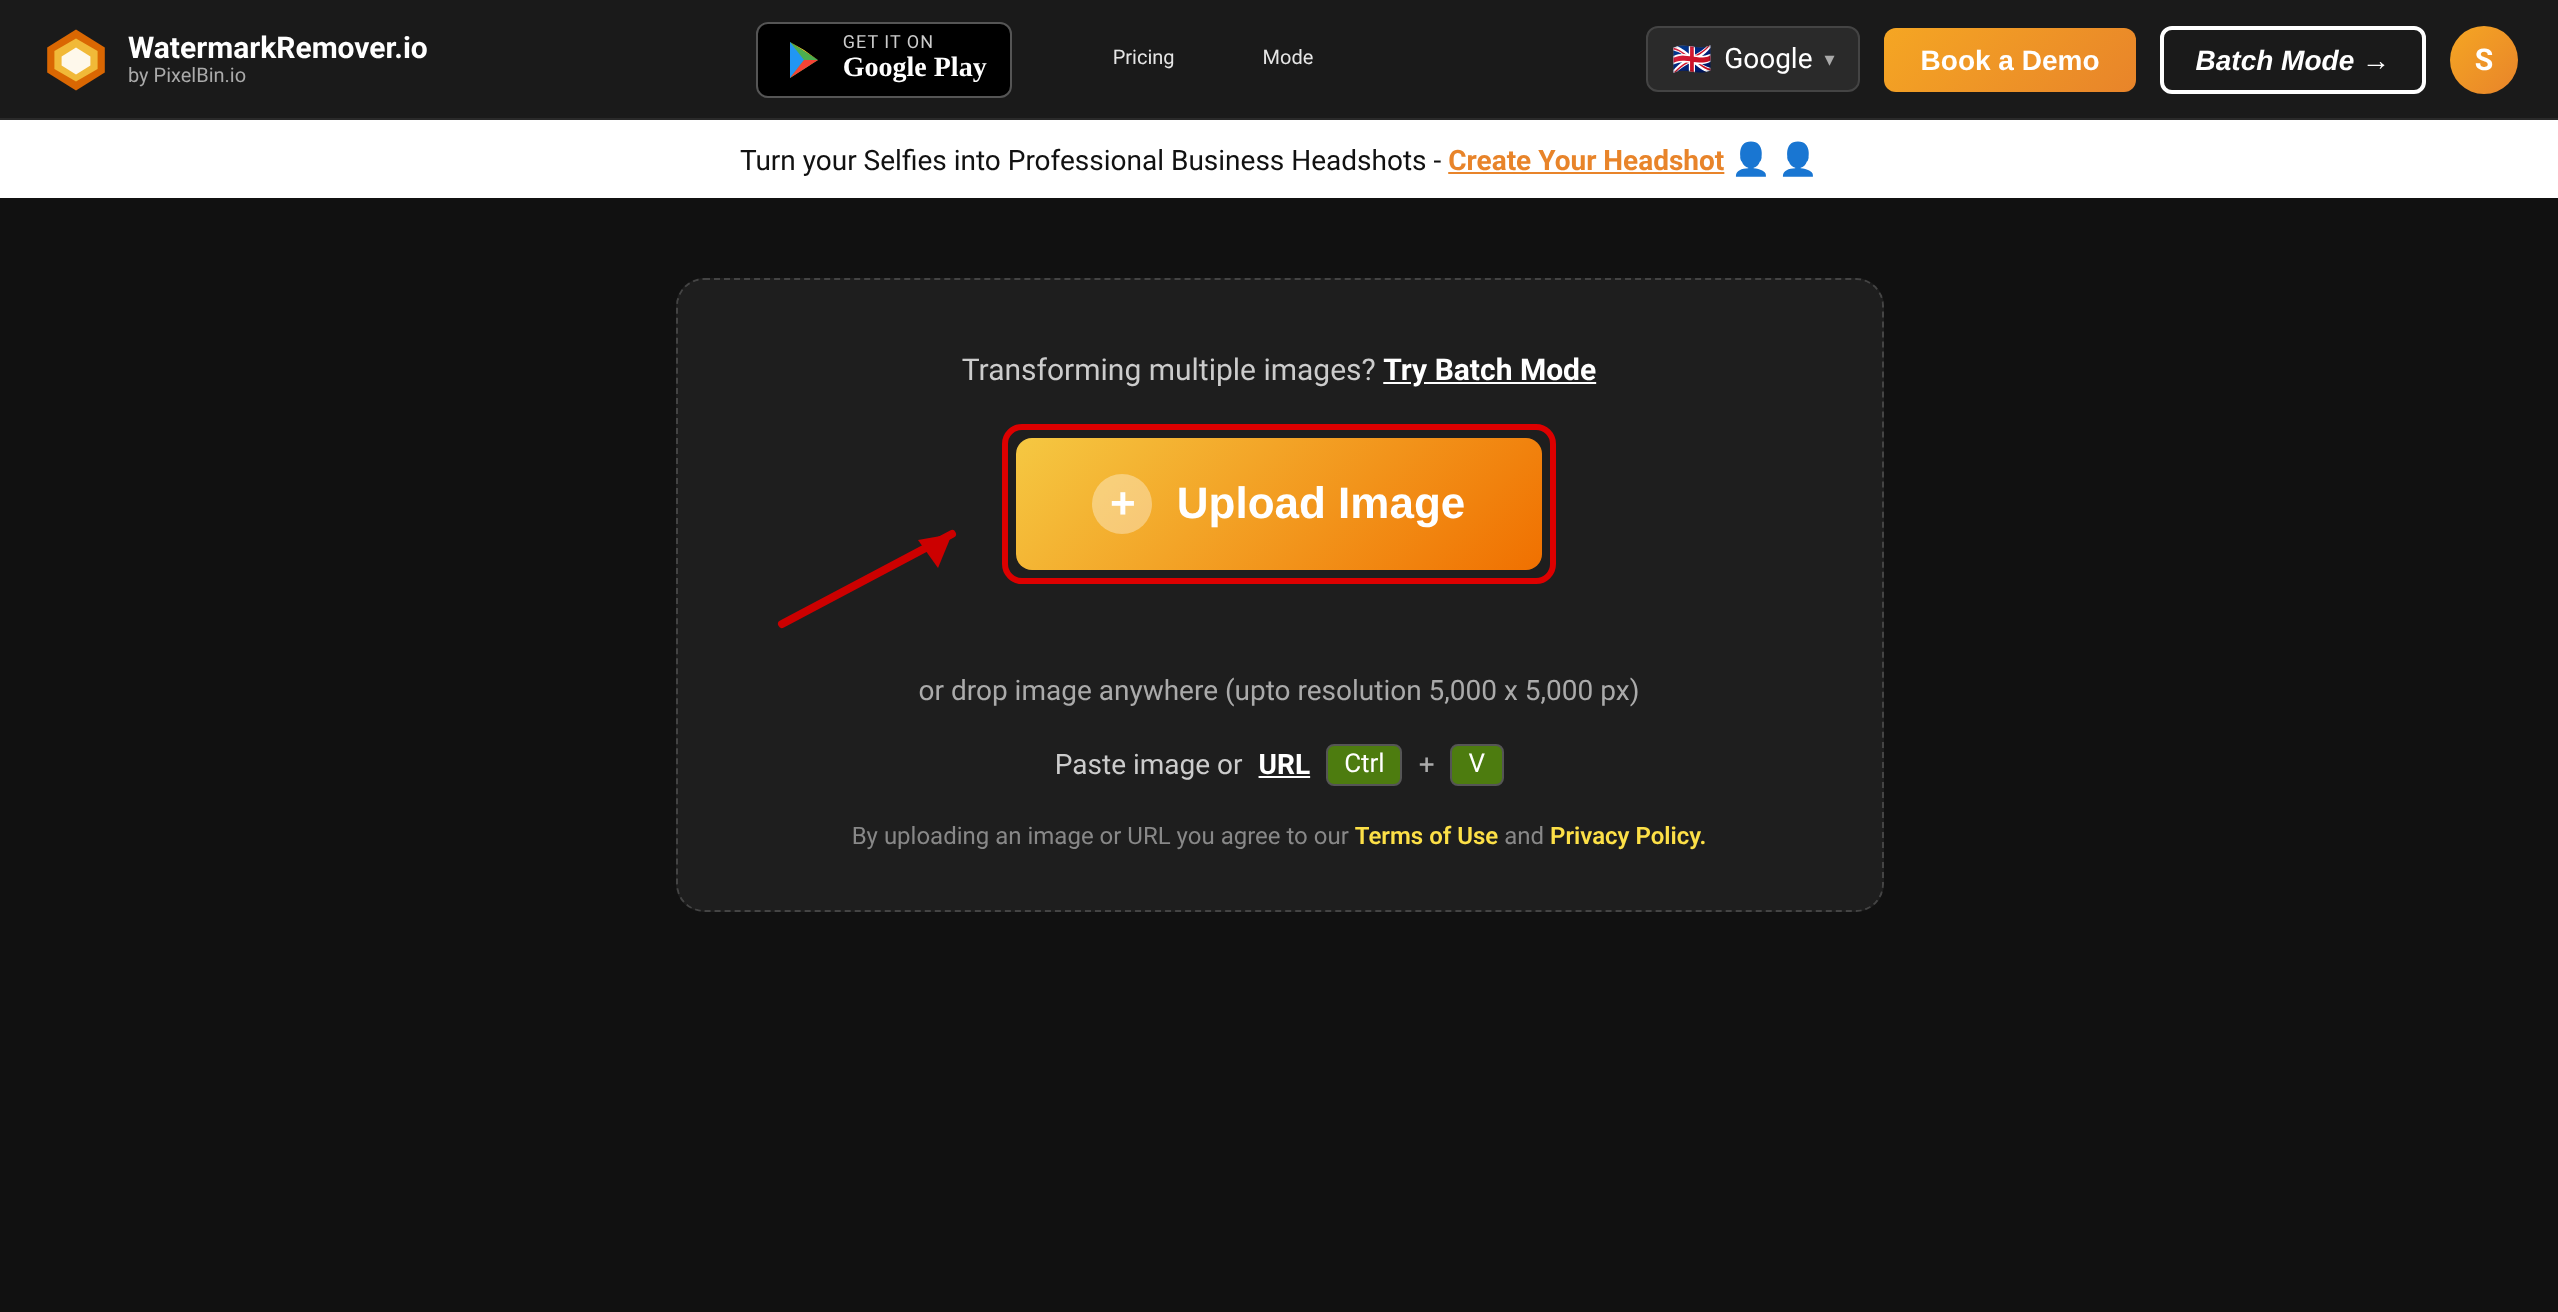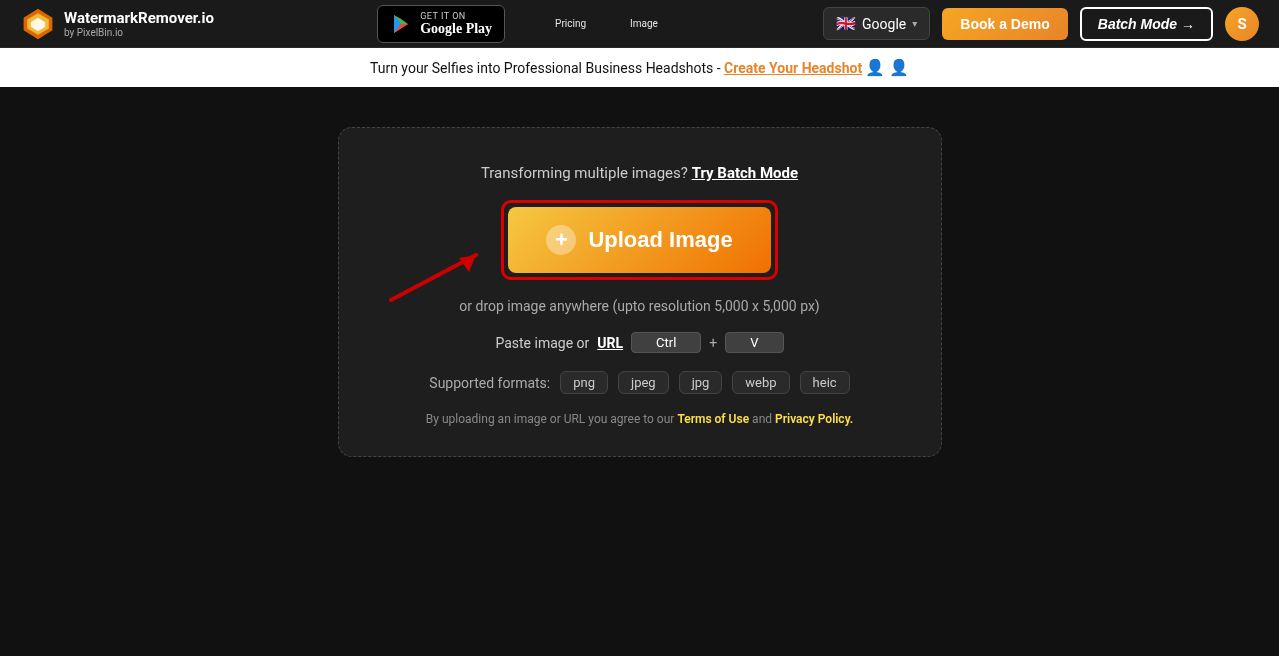--- a/index.html
+++ b/index.html
@@ -12,21 +12,21 @@
       overflow-x: hidden;
     }
 
     
     .navbar {
       background: #1a1a1a;
       display: flex;
       align-items: center;
       justify-content: space-between;
       padding: 0 20px;
-      height: 48px;
+      height: 60px;
       border-bottom: 1px solid #2a2a2a;
     }
     .navbar-left {
       display: flex;
       align-items: center;
       gap: 8px;
     }
     .logo-icon {
       width: 36px;
       height: 36px;
@@ -256,38 +256,39 @@
       position: absolute;
       left: -120px;
       bottom: -30px;
       pointer-events: none;
     }
 
     .drop-hint {
       font-size: 14px;
       color: #aaa;
       text-align: center;
+      margin-top: 28px;
     }
     .paste-row {
       display: flex;
       align-items: center;
       gap: 8px;
       font-size: 14px;
       color: #ccc;
     }
     .paste-row a {
       color: #fff;
       font-weight: 700;
       text-decoration: underline;
     }
     .key-badge {
-      background: #404040;
+      background: #4d7c0f;
       border: 1px solid #555;
       border-radius: 4px;
-      padding: 2px 24px;
+      padding: 2px 8px;
       font-size: 13px;
       color: #fff;
     }
     .plus-sign {
       color: #aaa;
       font-size: 14px;
     }
     .formats-row {
       display: flex;
       align-items: center;
@@ -343,21 +344,21 @@
         <polygon points="4,2 11,11 4,20" fill="#2196F3"></polygon>
         <polygon points="4,2 18,11 11,6" fill="#FFEB3B"></polygon>
         <polygon points="4,20 11,11 18,11" fill="#F44336"></polygon>
       </svg>
       <div class="google-play-text">
         <span class="gp-small">GET IT ON</span>
         <span class="gp-big">Google Play</span>
       </div>
     </div>
     <a class="nav-link">Pricing</a>
-    <a class="nav-link">Image</a>
+    <a class="nav-link">Mode</a>
   </div>
 
   <div class="navbar-right">
     <div class="lang-btn">
       <span class="flag">🇬🇧</span>
       <span>Google</span>
       <span class="chevron">▾</span>
     </div>
     <button class="book-demo-btn">Book a Demo</button>
     <button class="batch-mode-btn">Batch Mode →</button>
@@ -402,28 +403,20 @@
     <div class="drop-hint">or drop image anywhere (upto resolution 5,000 x 5,000 px)</div>
 
     <div class="paste-row">
       <span>Paste image or</span>
       <a href="#">URL</a>
       <span class="key-badge">Ctrl</span>
       <span class="plus-sign">+</span>
       <span class="key-badge">V</span>
     </div>
 
-    <div class="formats-row">
-      <span class="formats-label">Supported formats:</span>
-      <span class="format-badge">png</span>
-      <span class="format-badge">jpeg</span>
-      <span class="format-badge">jpg</span>
-      <span class="format-badge">webp</span>
-      <span class="format-badge">heic</span>
-    </div>
 
     <div class="terms-text">
       <span>By uploading an image or URL you agree to our</span>
       <a href="#">Terms of Use</a>
       <span>and</span>
       <a href="#">Privacy Policy.</a>
     </div>
 
   </div>
 

